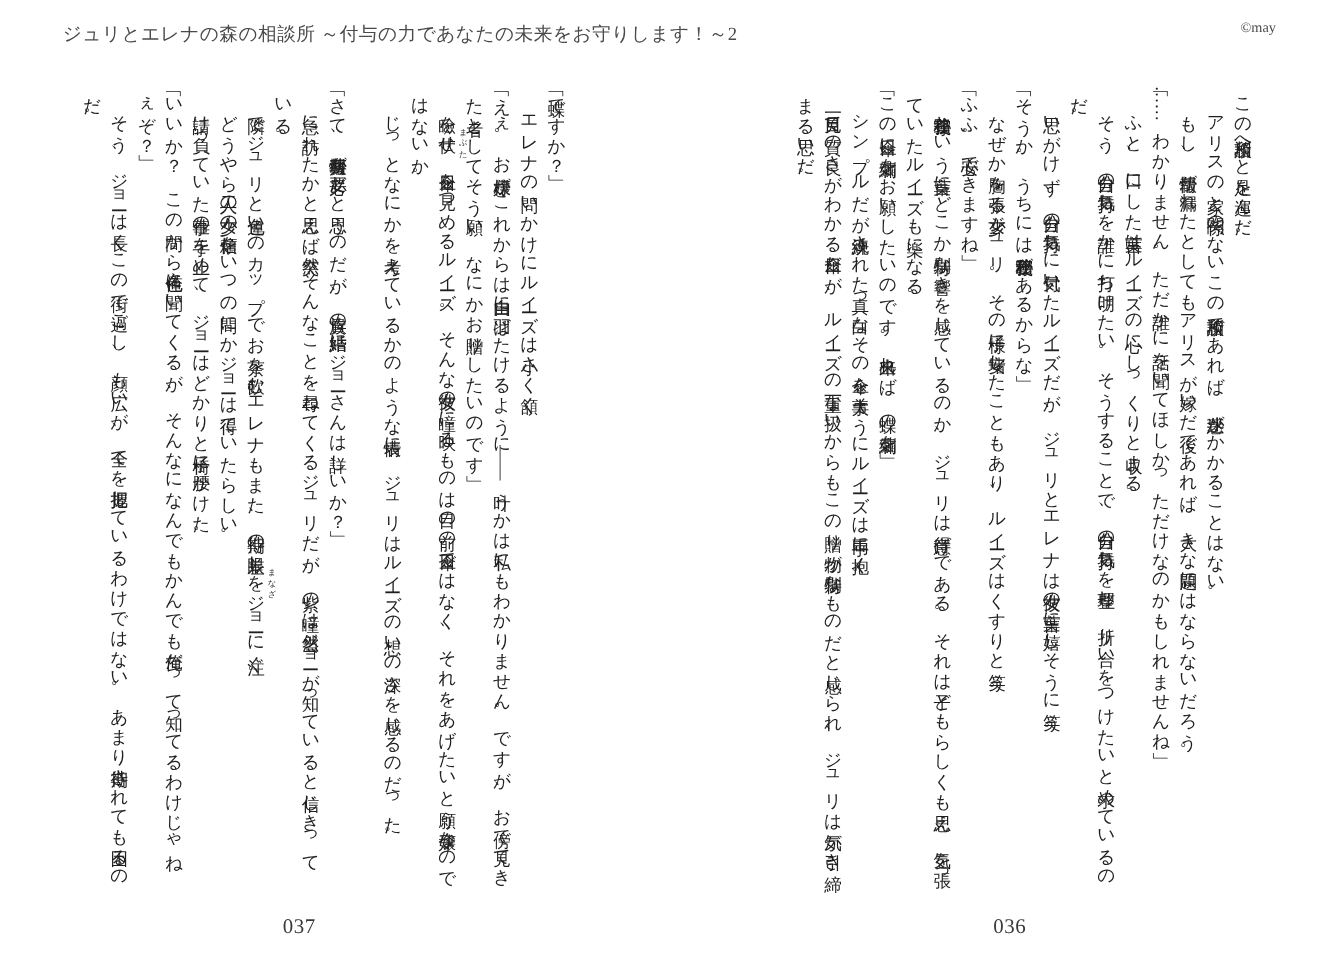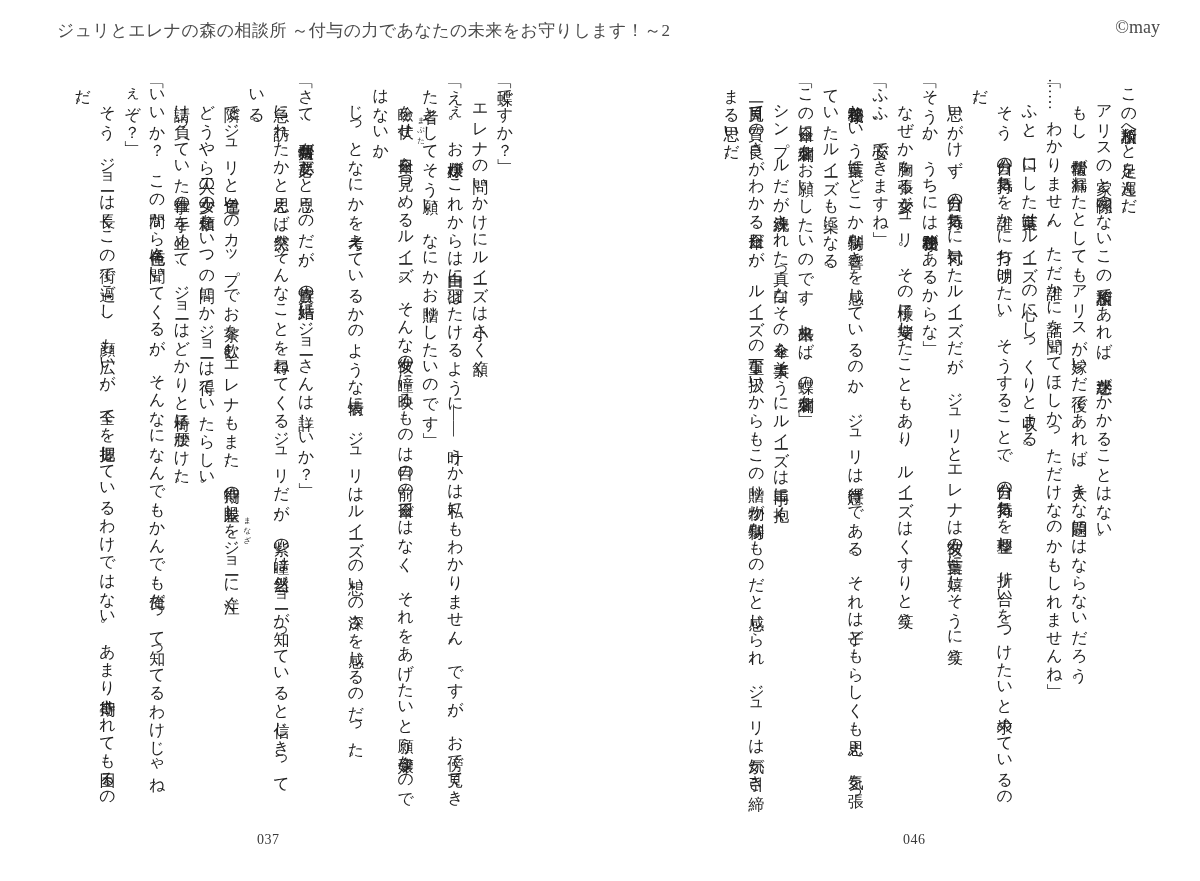--- a/index.html
+++ b/index.html
@@ -17,21 +17,21 @@
     position:absolute;
     top:19px; left:57px;
     font-size:17px;
     letter-spacing:0.4px;
     color:#4a4a4a;
     white-space:nowrap;
   }
   .credit {
     position:absolute;
     top:17px; right:40px;
-    font-size:18px;
+    font-size:13px;
     color:#4a4a4a;
   }
 
   
   .page-text {
     position:absolute;
     top:78px;
     height:722px;
     width:452px;
     writing-mode:vertical-rl;
@@ -57,21 +57,21 @@
     line-height:1;
     letter-spacing:1.5px;
     color:#2a2a2a;
     white-space:nowrap;
   }
 
   
   .page-num {
     position:absolute;
     top:832px;
-    font-size:14px;
+    font-size:19px;
     color:#3a3a3a;
     letter-spacing:0.5px;
   }
   .page-num-left  { left:257px; }
   .page-num-right { left:903px; }
 </style>
 </head>
 <body>
 
 <header>
@@ -105,14 +105,14 @@
       <p class="blank">&nbsp;</p>
       <p>「さて、情報共有が必要だと思うのだが、貴族の結婚にジョーさんは詳しいか？」</p>
       <p class="indent">急に訪れたかと思えば突然、そんなことを尋ねてくるジュリだが、紫の瞳は当然ジョーが知っていると信じきっている。</p>
       <p class="indent">隣でジュリと色違いのカップでお茶を飲むエレナもまた、期待の<span class="rb">眼差<span class="rt">まなざ</span></span>しをジョーに注ぐ。</p>
       <p class="indent">どうやら二人の少女の信頼をいつの間にかジョーは得ていたらしい。</p>
       <p class="indent">請け負っていた仕事の手を止めて、ジョーはどかりと椅子に腰かけた。</p>
       <p>「いいか？　この間から色々俺に聞いてくるが、そんなになんでもかんでも俺だって知ってるわけじゃねぇぞ？」</p>
       <p class="indent">そう、ジョーは長くこの街で過ごし、顔も広いが、全てを把握しているわけではない。あまり期待されても困るのだ。</p>
     </section>
   <div class="page-num page-num-left">037</div>
-  <div class="page-num page-num-right">046</div>
+  <div class="page-num page-num-right">036</div>
 </main>
 
 </body></html>

